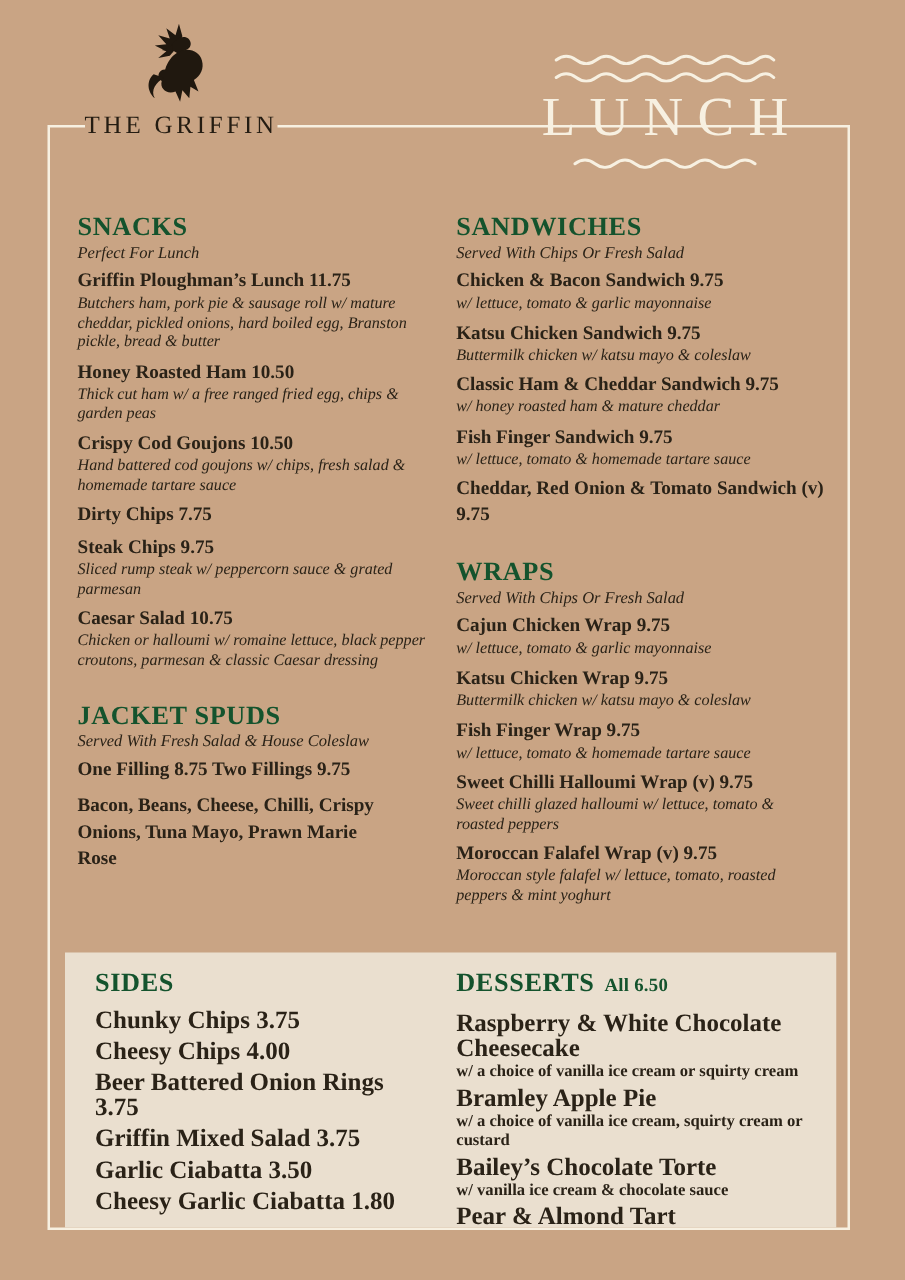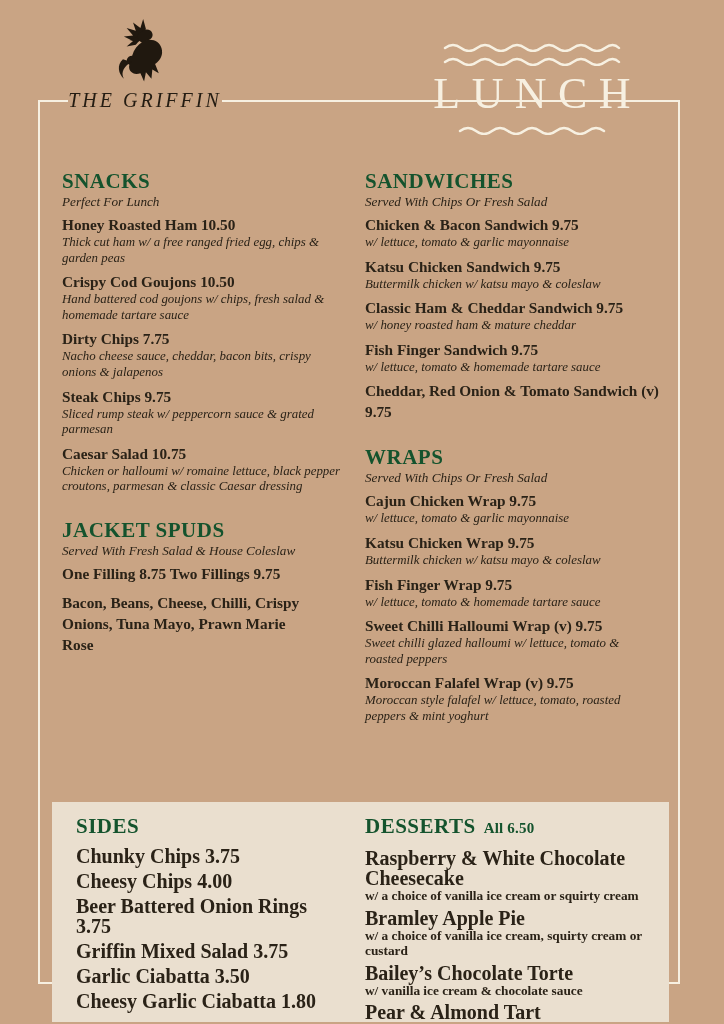--- a/index.html
+++ b/index.html
@@ -16,21 +16,21 @@
     border:2px solid var(--line, #f7f0e1);
   }
   
   .logo {
     position:absolute; left:68px; top:12px; width:154px; height:100px;
     background:var(--bg, #c9a484); z-index:2;
     display:flex; flex-direction:column; align-items:center; justify-content:flex-end;
   }
   .logo svg { width:62px; height:68px; }
   .brand-name {
-    font-size:20px; letter-spacing:3px; margin-top:3px; color:#241c12; white-space:nowrap;font-style:italic;
+    font-size:20px; letter-spacing:3px; margin-top:3px; color:#241c12; white-space:nowrap;
   }
   .lunch-block {
     position:absolute; left:416px; top:40px; width:232px; z-index:2;
     display:flex; flex-direction:column; align-items:center;
   }
   .wave { display:block; }
   .wave + .wave { margin-top:2px; }
   .lunch-title {
     font-size:44px; font-weight:normal; line-height:1;
     color:var(--line, #f7f0e1); letter-spacing:0.26em; padding-left:0.26em;
@@ -49,21 +49,21 @@
     font-style:italic; font-weight:normal; font-size:13.2px; line-height:16px; margin-bottom:4px;
   }
   .menu-item { margin-bottom:5px; }
   .item-name { font-weight:bold; font-size:15.3px; line-height:21px; }
   .item-desc { font-style:italic; font-size:12.9px; line-height:15.6px; }
   .gap-section { margin-top:22px; }
   [data-name="section-jacket-spuds"] .menu-item:last-child { margin-top:8px; }
   [data-name="section-jacket-spuds"] .menu-item:last-child .item-name { max-width:238px; }
   
   .panel {
-    position:absolute; left:52px; top:802px; width:617px; height:220px;
+    position:absolute; left:52px; top:762px; width:617px; height:220px;
     background:var(--panel, #eadfcf);
     display:flex; padding:11px 24px 6px 24px; overflow:hidden; z-index:1;
   }
   .panel .sec-title { margin-bottom:7px; }
   .panel-sides { width:249px; margin-right:40px; }
   .panel-desserts { flex:1; }
   .panel .menu-item { margin-bottom:4px; }
   .panel .item-name { font-size:20px; line-height:20px; }
   .panel-sides .menu-item { margin-bottom:5px; }
   .panel-desserts .item-desc {
@@ -100,34 +100,37 @@
     <path d="M2 8 Q10 2 18 8 T34 8 T50 8 T66 8 T82 8 T98 8 T114 8 T130 8 T146 8" fill="none" stroke="#f7f0e1" stroke-width="2.4" stroke-linecap="round"></path>
   </svg>
 </div>
 
 <main data-name="menu-content">
   <div class="col col-left" data-name="left-column">
     <section data-name="section-snacks">
       <h2 class="sec-title" data-name="section-title">SNACKS</h2>
       <p class="sec-sub" data-name="section-subtitle">Perfect For Lunch</p>
       <div class="items" data-name="item-list">
+  <div class="menu-item" data-name="menu-item">
+    <div class="item-name" data-name="menu-item-name">Griffin Ploughman’s Lunch 11.75</div>
+    <div class="item-desc" data-name="menu-item-description">Butchers ham, pork pie &amp; sausage roll w/ mature cheddar, pickled onions, hard boiled egg, Branston pickle, bread &amp; butter</div>
+  </div>
 
   <div class="menu-item" data-name="menu-item">
     <div class="item-name" data-name="menu-item-name">Honey Roasted Ham 10.50</div>
     <div class="item-desc" data-name="menu-item-description">Thick cut ham w/ a free ranged fried egg, chips &amp; garden peas</div>
   </div>
 
   <div class="menu-item" data-name="menu-item">
     <div class="item-name" data-name="menu-item-name">Crispy Cod Goujons 10.50</div>
     <div class="item-desc" data-name="menu-item-description">Hand battered cod goujons w/ chips, fresh salad &amp; homemade tartare sauce</div>
   </div>
 
   <div class="menu-item" data-name="menu-item">
     <div class="item-name" data-name="menu-item-name">Dirty Chips 7.75</div>
-    <div class="item-desc" data-name="menu-item-description">Nacho cheese sauce, cheddar, bacon bits, crispy onions &amp; jalapenos</div>
   </div>
 
   <div class="menu-item" data-name="menu-item">
     <div class="item-name" data-name="menu-item-name">Steak Chips 9.75</div>
     <div class="item-desc" data-name="menu-item-description">Sliced rump steak w/ peppercorn sauce &amp; grated parmesan</div>
   </div>
 
   <div class="menu-item" data-name="menu-item">
     <div class="item-name" data-name="menu-item-name">Caesar Salad 10.75</div>
     <div class="item-desc" data-name="menu-item-description">Chicken or halloumi w/ romaine lettuce, black pepper croutons, parmesan &amp; classic Caesar dressing</div>

